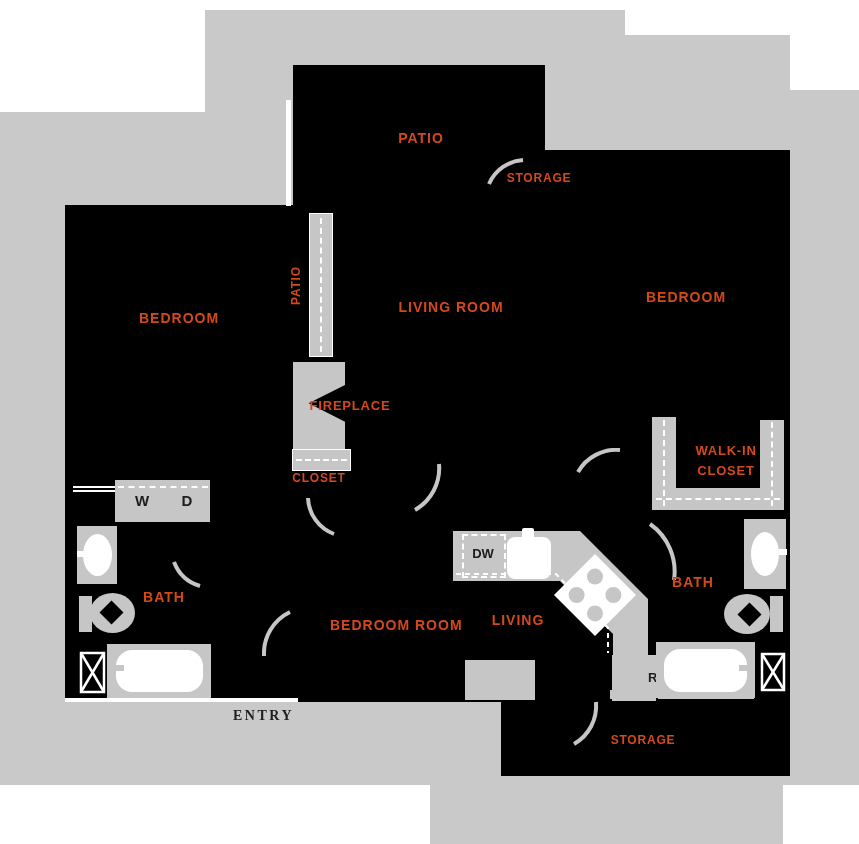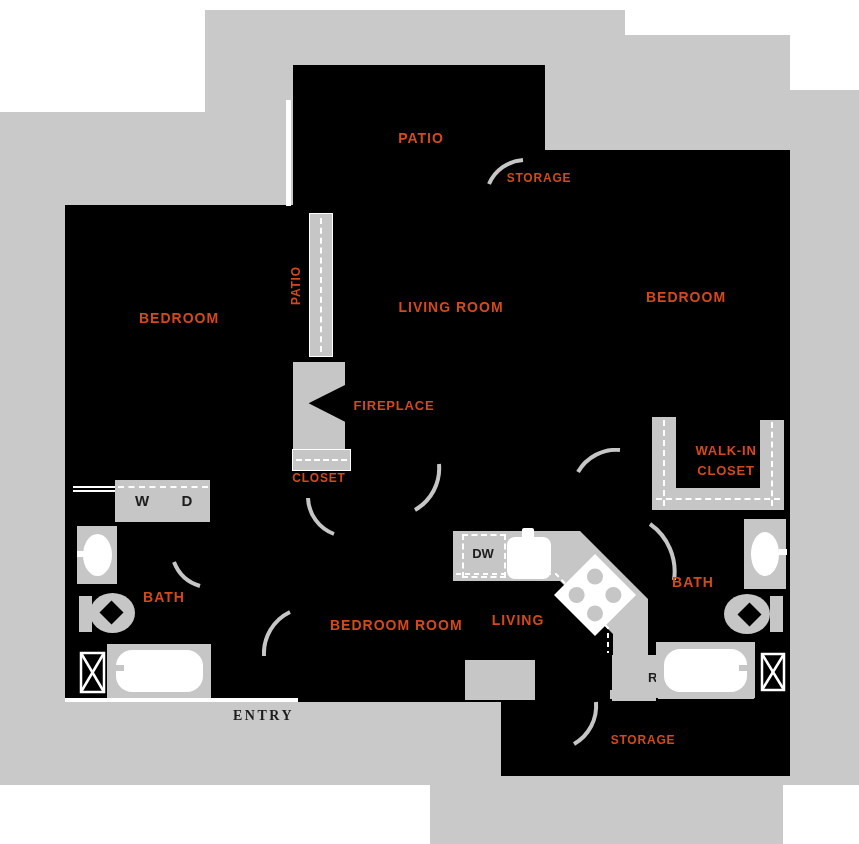--- a/index.html
+++ b/index.html
@@ -146,21 +146,21 @@
   <svg class="abs" style="left:306px;top:496px;" width="32" height="42">
     <path d="M 2 2 A 40 40 0 0 0 28 38" fill="none" stroke="#c6c6c6" stroke-width="4"></path>
   </svg>
 
   <div class="abs lbl" style="left:394px;top:131px;width:54px;">PATIO</div>
   <div class="abs lbl sm" style="left:504px;top:172px;width:70px;">STORAGE</div>
   <div class="abs lbl" style="left:139px;top:311px;width:80px;">BEDROOM</div>
   <div class="abs lbl" style="left:394px;top:300px;width:114px;">LIVING ROOM</div>
   <div class="abs lbl" style="left:645px;top:290px;width:82px;">BEDROOM</div>
   <div class="abs lbl sm vlabel" style="left:290px;top:253px;width:22px;height:66px;">PATIO</div>
-  <div class="abs lbl sm" style="left:306px;top:399px;width:88px;font-size:13px;margin-left:44px;">FIREPLACE</div>
+  <div class="abs lbl sm" style="left:306px;top:399px;width:88px;font-size:13px;">FIREPLACE</div>
   <div class="abs lbl sm" style="left:291px;top:472px;width:56px;">CLOSET</div>
   <div class="abs lbl" style="left:140px;top:590px;width:48px;">BATH</div>
   <div class="abs lbl sm" style="left:686px;top:444px;width:80px;font-size:13px;">WALK-IN</div>
   <div class="abs lbl sm" style="left:686px;top:464px;width:80px;font-size:13px;">CLOSET</div>
   <div class="abs lbl" style="left:669px;top:575px;width:48px;">BATH</div>
   <div class="abs lbl" style="left:330px;top:618px;width:112px;">BEDROOM ROOM</div>
   <div class="abs lbl" style="left:482px;top:613px;width:72px;">LIVING</div>
   <div class="abs lbl sm" style="left:604px;top:734px;width:78px;">STORAGE</div>
   <div class="abs dark" style="left:233px;top:708px;width:60px;font-size:14px;letter-spacing:2.5px;font-family:Liberation Serif, serif;">ENTRY</div>
 

